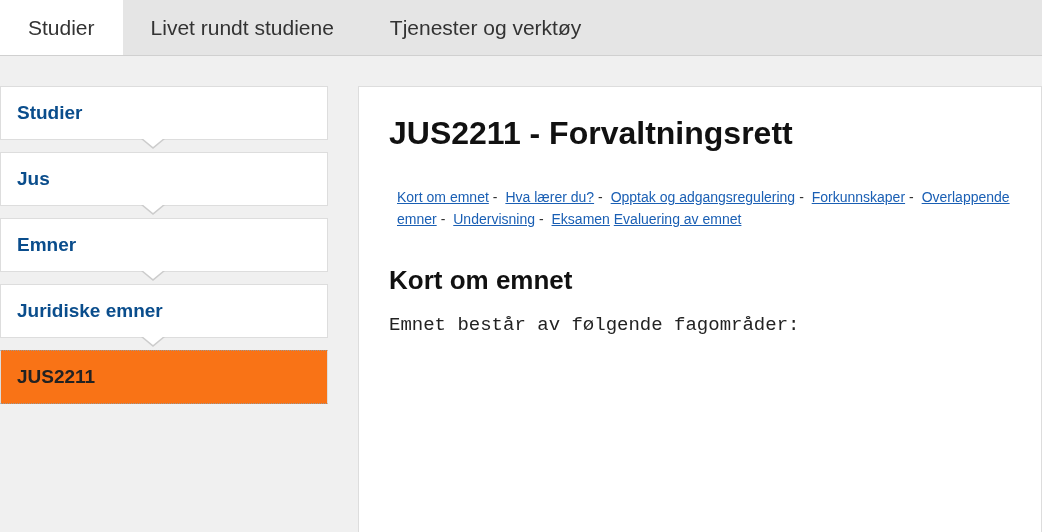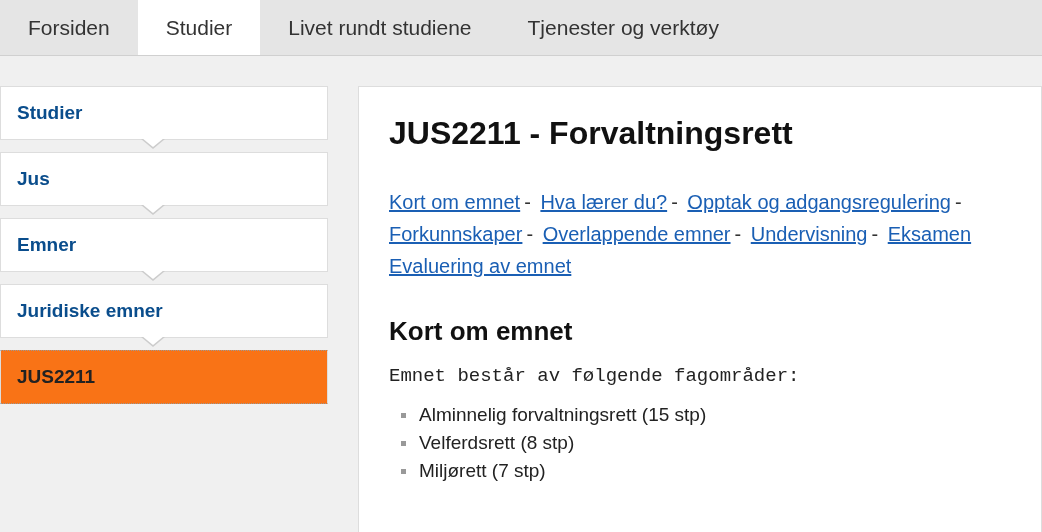--- a/index.html
+++ b/index.html
@@ -93,23 +93,24 @@
       border: 1px solid #ddd;
       min-height: 450px;
     }
     .page-title {
       font-size: 32px;
       font-weight: bold;
       color: #111;
       margin-bottom: 34px;
     }
     .anchor-links {
-      font-size: 20px;
+      font-size: 14px;
       line-height: 1.6;
       margin-bottom: 34px;
+      margin-left: 8px;
     }
     .anchor-links a {
       color: #1a5fb4;
       text-decoration: underline;
     }
     .anchor-sep {
       color: #333;
       padding: 0 4px;
     }
 
@@ -143,23 +144,20 @@
       top: 12px;
       width: 5px;
       height: 5px;
       background: #999;
     }
   </style>
 </head>
 <body>
 
 <div class="top-tabs">
-  <div class="top-tab">
-      <span>Forsiden</span>
-    </div>
   <div class="top-tab active">
       <span>Studier</span>
     </div>
   <div class="top-tab">
       <span>Livet rundt studiene</span>
     </div>
   <div class="top-tab">
       <span>Tjenester og verktøy</span>
     </div>
 </div>
@@ -196,19 +194,14 @@
       <a>Opptak og adgangsregulering</a><span class="anchor-sep">-</span>
       <a>Forkunnskaper</a><span class="anchor-sep">-</span>
       <a>Overlappende emner</a><span class="anchor-sep">-</span>
       <a>Undervisning</a><span class="anchor-sep">-</span>
       <a>Eksamen</a>
       <a>Evaluering av emnet</a>
     </div>
 
     <h2 class="section-heading">Kort om emnet</h2>
     <p class="intro-text">Emnet består av følgende fagområder:</p>
-    <ul class="bullet-list">
-      <li>Alminnelig forvaltningsrett (15 stp)</li>
-      <li>Velferdsrett (8 stp)</li>
-      <li>Miljørett (7 stp)</li>
-    </ul>
   </div>
 </div>
 
 </body></html>

